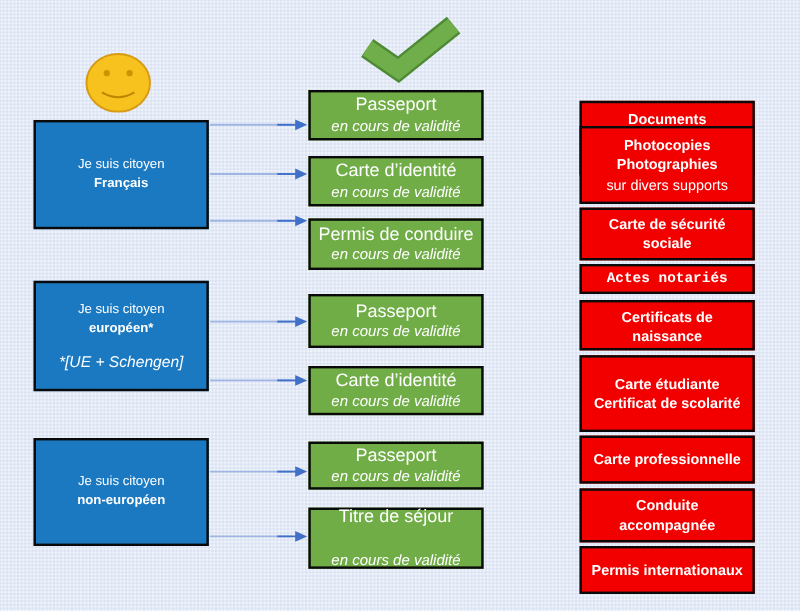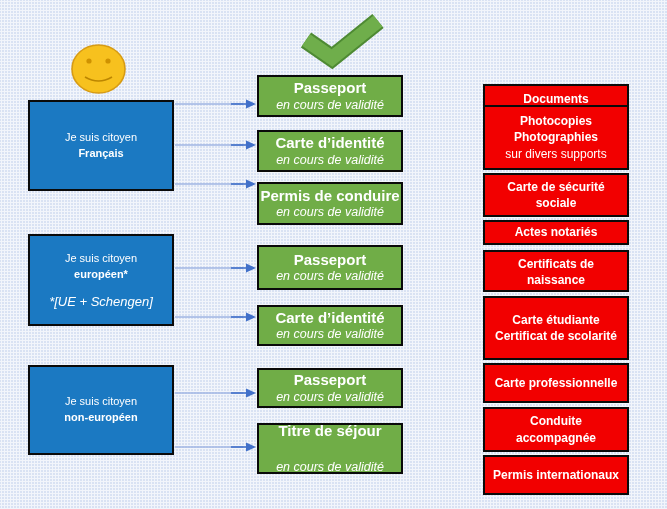--- a/index.html
+++ b/index.html
@@ -14,21 +14,21 @@
     position:absolute;box-sizing:border-box;
     display:flex;flex-direction:column;align-items:center;justify-content:center;
     text-align:center;color:#ffffff;border:2px solid #0a0a0a;
   }
   .blue{left:28px;width:146px;background:#1b79c2;}
   .green{left:257px;width:146px;background:#70ad47;}
   .red{left:483px;width:146px;background:#f20000;padding:2px 6px;}
   .c-line{font-size:11px;line-height:1.45;}
   .c-bold{font-weight:bold;}
   .c-note{font-style:italic;font-size:13px;margin-top:12px;}
-  .g-title{font-weight:bold;font-size:15px;line-height:1.25;}
+  .g-title{font-weight:normal;font-size:15px;line-height:1.25;}
   .g-sub{font-style:italic;font-size:12.5px;line-height:1.2;}
   .r-bold{font-weight:bold;font-size:12px;line-height:1.35;}
   .r-reg{font-size:12px;line-height:1.35;}
   span:empty{display:none;}
   svg.overlay{position:absolute;left:0;top:0;pointer-events:none;}
 </style>
 </head>
 <body>
 
 <div class="stage">
@@ -132,21 +132,21 @@
 
   </div>
   <div class="box red" style="top:105px;height:65px;text-align:center;">
     <span class="r-bold">Photocopies Photographies</span>
     <span class="r-reg">sur divers supports</span>
   </div>
   <div class="box red" style="top:173px;height:44px;">
     <span class="r-bold">Carte de sécurité sociale</span>
 
   </div>
-  <div class="box red" style="top:220px;height:25px;">
+  <div class="box red" style="top:220px;height:25px;font-family:Liberation Mono, monospace;">
     <span class="r-bold">Actes notariés</span>
 
   </div>
   <div class="box red" style="top:250px;height:42px;justify-content:flex-end;">
     <span class="r-bold">Certificats de naissance</span>
 
   </div>
   <div class="box red" style="top:296px;height:64px;">
     <span class="r-bold">Carte étudiante Certificat de scolarité</span>
 

